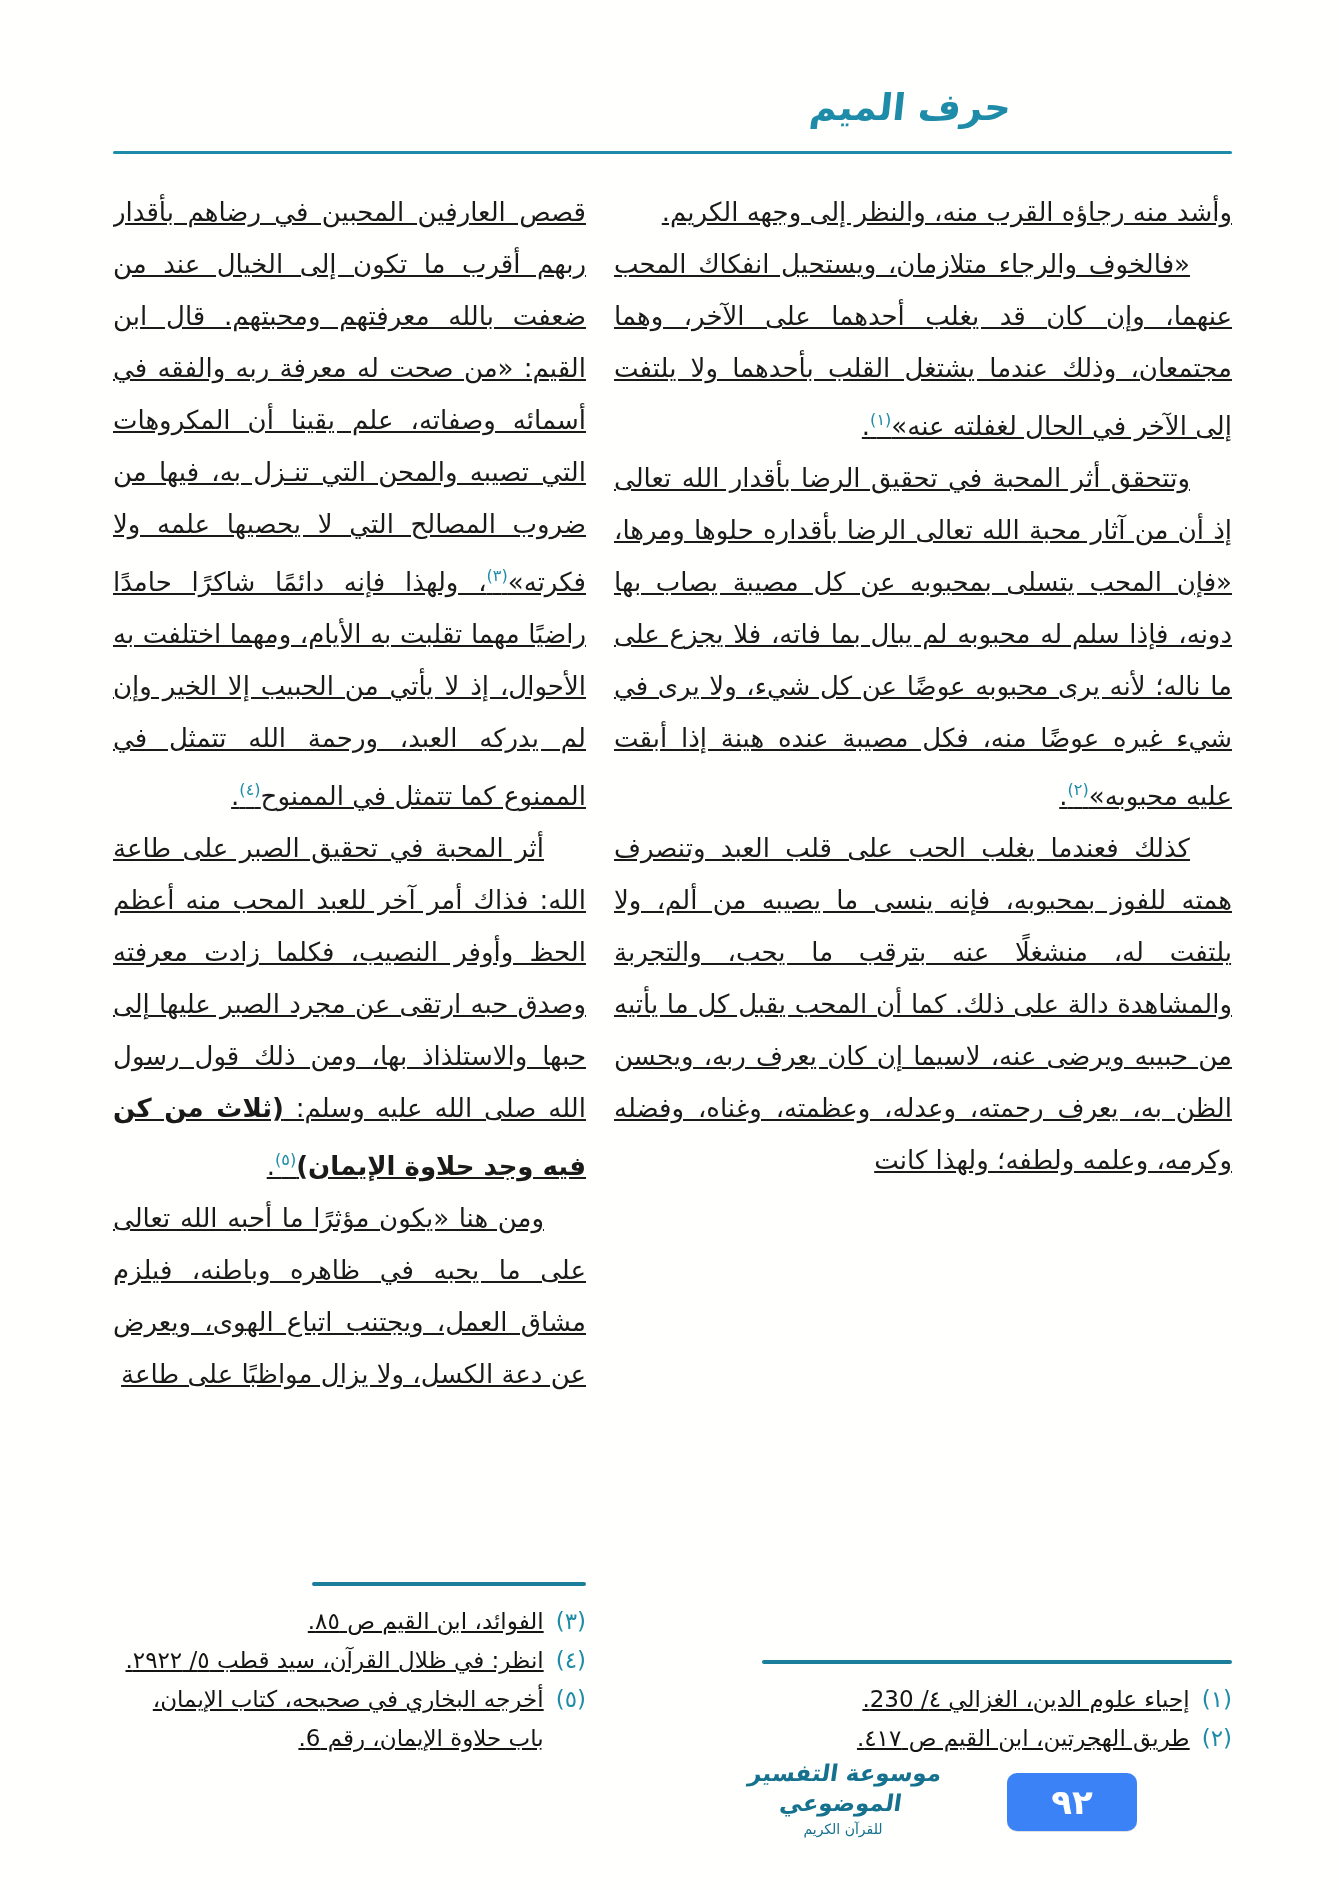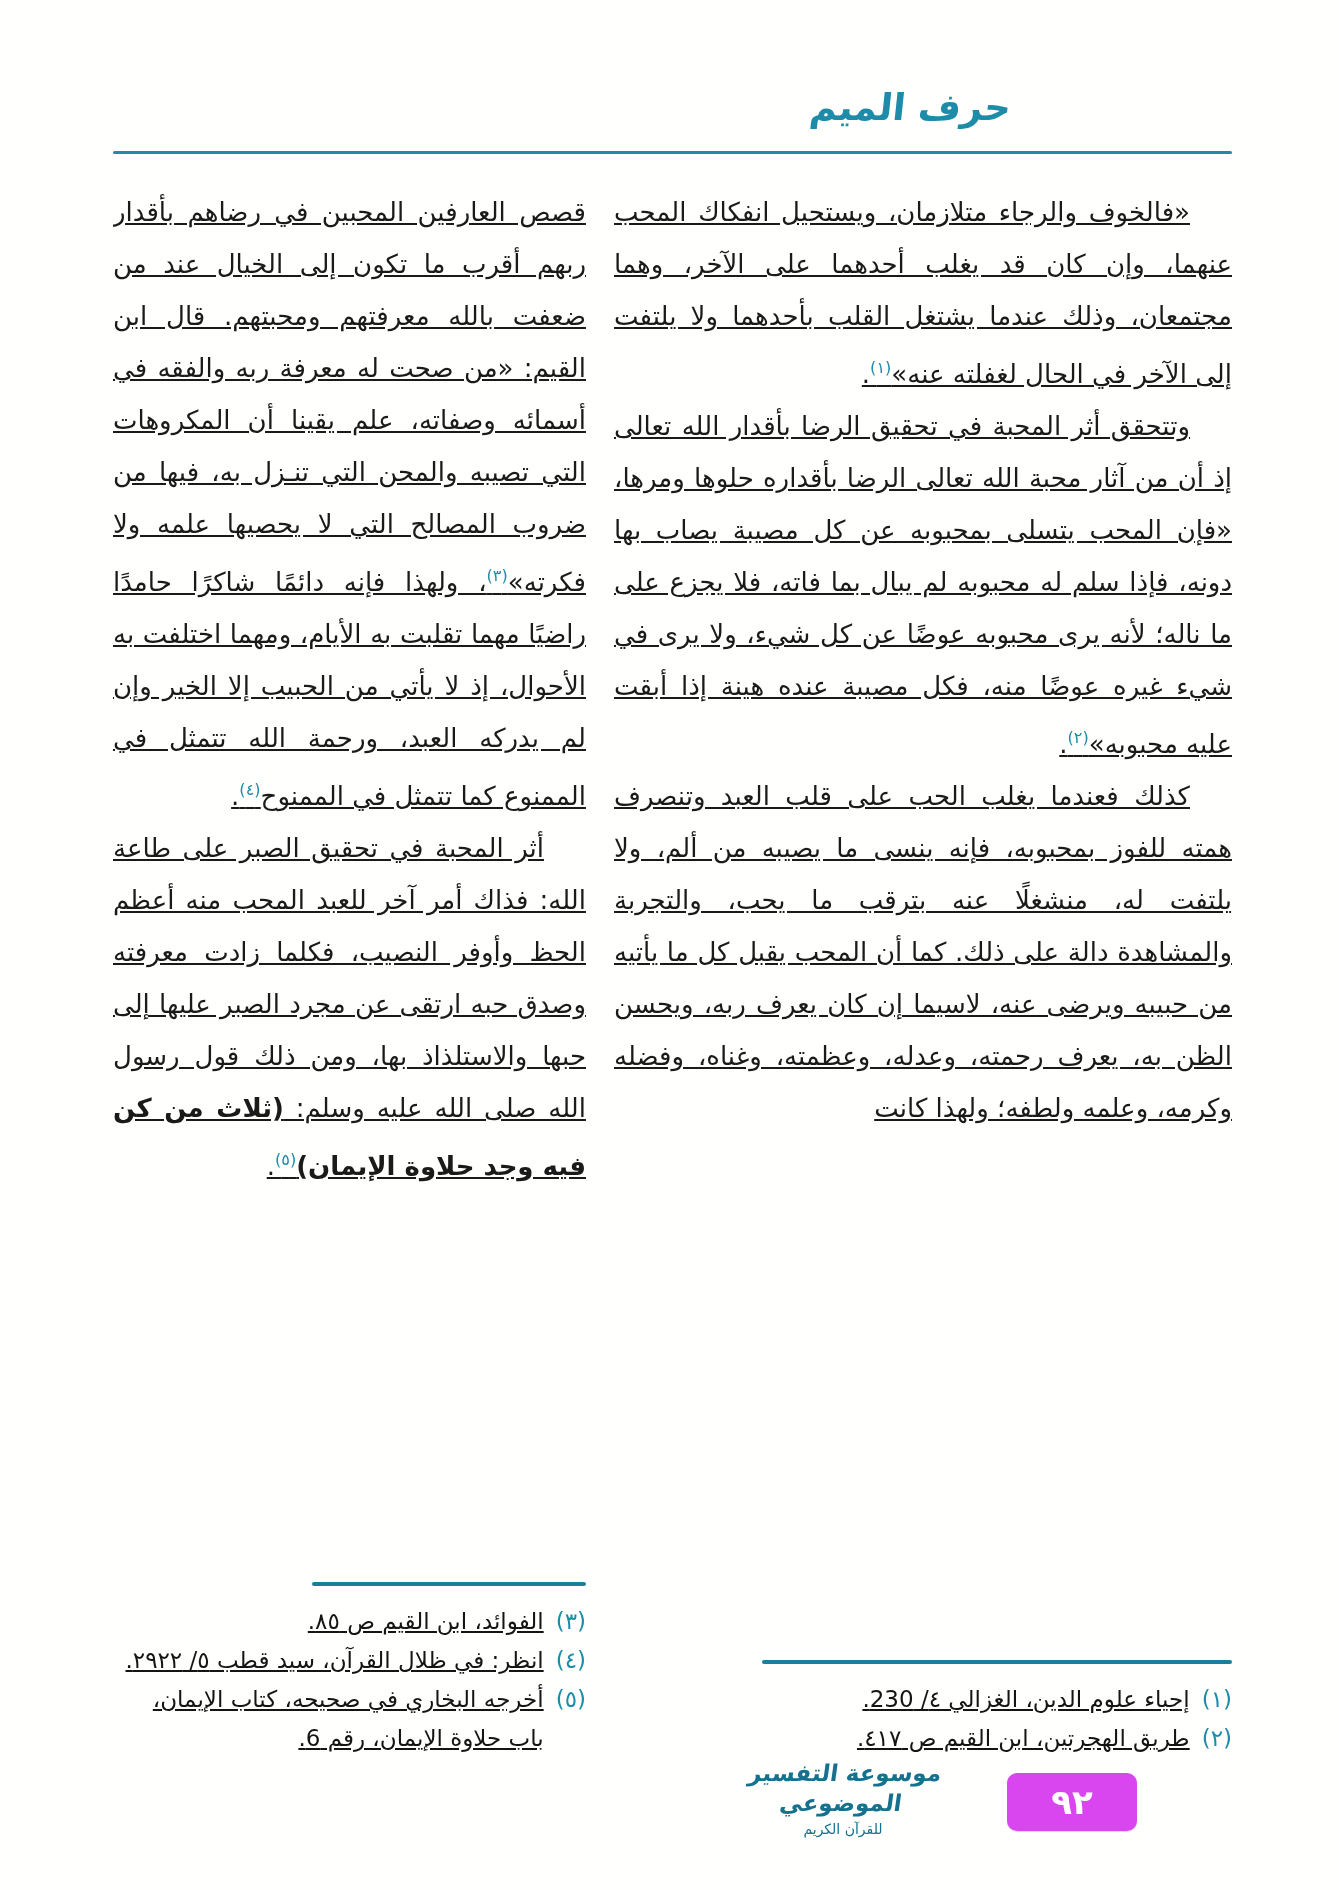--- a/index.html
+++ b/index.html
@@ -56,21 +56,21 @@
   .footnote {
     display:flex; gap:12px; align-items:flex-start;
     font-size:23px; line-height:39px; color:#141414; text-align:right;
   }
   .fn-num { color:var(--teal); flex:0 0 auto; }
   .fn-text { flex:1 1 auto;text-decoration:underline; }
 
   
   .page-badge {
     position:absolute; top:1773px; right:202px; width:130px; height:58px;
-    background:#d946ef; border-radius:10px; color:#ffffff;
+    background:#3b82f6; border-radius:10px; color:#ffffff;
     display:flex; align-items:center; justify-content:center;
     font-size:34px; font-weight:bold;
     box-shadow:0 1px 0 rgba(0,0,0,0.12);
   }
   .logo {
     position:absolute; top:1758px; right:391px; width:210px;
     text-align:center; color:var(--teal-dark);
   }
   .logo-title {
     font-size:23px; font-weight:bold; transform:skewX(-8deg);
@@ -83,20 +83,21 @@
 
 <div class="page">
 
   <div class="running-head">حرف الميم</div>
   <div class="head-rule"></div>
 
   <div class="columns">
 
     <section class="column col-right">
       <div class="col-text paras">
+          <p class="para"><span class="">وأشد منه رجاؤه القرب منه، والنظر إلى وجهه الكريم.</span></p>
           <p class="para indent"><span class="">«فالخوف والرجاء متلازمان، ويستحيل انفكاك المحب عنهما، وإن كان قد يغلب أحدهما على الآخر، وهما مجتمعان، وذلك عندما يشتغل القلب بأحدهما ولا يلتفت إلى الآخر في الحال لغفلته عنه»<span class="fnref">(١)</span>.</span></p>
           <p class="para indent"><span class="">وتتحقق أثر المحبة في تحقيق الرضا بأقدار الله تعالى إذ أن من آثار محبة الله تعالى الرضا بأقداره حلوها ومرها، «فإن المحب يتسلى بمحبوبه عن كل مصيبة يصاب بها دونه، فإذا سلم له محبوبه لم يبال بما فاته، فلا يجزع على ما ناله؛ لأنه يرى محبوبه عوضًا عن كل شيء، ولا يرى في شيء غيره عوضًا منه، فكل مصيبة عنده هينة إذا أبقت عليه محبوبه»<span class="fnref">(٢)</span>.</span></p>
           <p class="para indent"><span class="">كذلك فعندما يغلب الحب على قلب العبد وتنصرف همته للفوز بمحبوبه، فإنه ينسى ما يصيبه من ألم، ولا يلتفت له، منشغلًا عنه بترقب ما يحب، والتجربة والمشاهدة دالة على ذلك. كما أن المحب يقبل كل ما يأتيه من حبيبه ويرضى عنه، لاسيما إن كان يعرف ربه، ويحسن الظن به، يعرف رحمته، وعدله، وعظمته، وغناه، وفضله وكرمه، وعلمه ولطفه؛ ولهذا كانت</span></p>
         </div>
       <div class="fn-block">
         <div class="fn-rule"></div>
         <div class="footnotes">
             <div class="footnote">
               <span class="fn-num">(١)</span>
               <span class="fn-text">إحياء علوم الدين، الغزالي ٤/ 230.</span>
@@ -106,20 +107,21 @@
               <span class="fn-text">طريق الهجرتين، ابن القيم ص ٤١٧.</span>
             </div>
           </div>
       </div>
     </section>
 
     <section class="column col-left">
       <div class="col-text paras">
           <p class="para"><span class="">قصص العارفين المحبين في رضاهم بأقدار ربهم أقرب ما تكون إلى الخيال عند من ضعفت بالله معرفتهم ومحبتهم. قال ابن القيم: «من صحت له معرفة ربه والفقه في أسمائه وصفاته، علم يقينا أن المكروهات التي تصيبه والمحن التي تنـزل به، فيها من ضروب المصالح التي لا يحصيها علمه ولا فكرته»<span class="fnref">(٣)</span>، ولهذا فإنه دائمًا شاكرًا حامدًا راضيًا مهما تقلبت به الأيام، ومهما اختلفت به الأحوال، إذ لا يأتي من الحبيب إلا الخير وإن لم يدركه العبد، ورحمة الله تتمثل في الممنوع كما تتمثل في الممنوح<span class="fnref">(٤)</span>.</span></p>
           <p class="para indent"><span class="">أثر المحبة في تحقيق الصبر على طاعة الله: فذاك أمر آخر للعبد المحب منه أعظم الحظ وأوفر النصيب، فكلما زادت معرفته وصدق حبه ارتقى عن مجرد الصبر عليها إلى حبها والاستلذاذ بها، ومن ذلك قول رسول الله صلى الله عليه وسلم: </span><span class="seg-bold">(ثلاث من كن فيه وجد حلاوة الإيمان)</span><span class=""><span class="fnref">(٥)</span>.</span></p>
+          <p class="para indent"><span class="">ومن هنا «يكون مؤثرًا ما أحبه الله تعالى على ما يحبه في ظاهره وباطنه، فيلزم مشاق العمل، ويجتنب اتباع الهوى، ويعرض عن دعة الكسل، ولا يزال مواظبًا على طاعة</span></p>
         </div>
       <div class="fn-block">
         <div class="fn-rule"></div>
         <div class="footnotes">
             <div class="footnote">
               <span class="fn-num">(٣)</span>
               <span class="fn-text">الفوائد، ابن القيم ص ٨٥.</span>
             </div>
             <div class="footnote">
               <span class="fn-num">(٤)</span>

